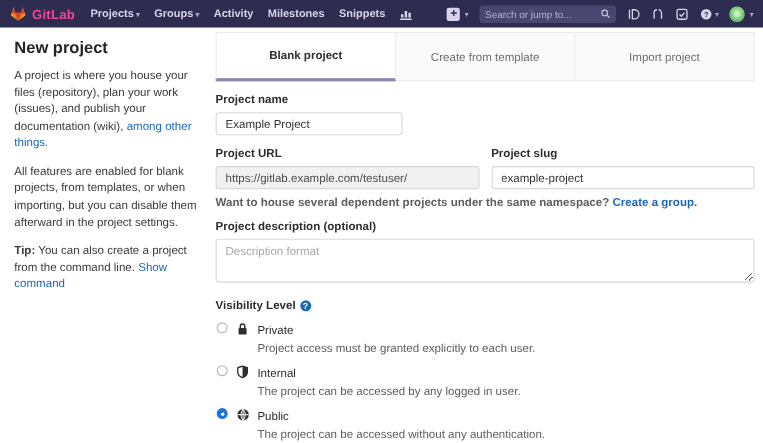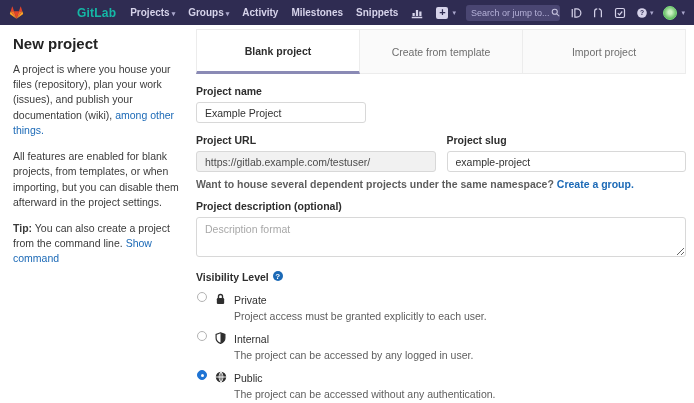--- a/index.html
+++ b/index.html
@@ -2,28 +2,28 @@
 <html><head>
 <meta charset="utf-8">
 <style>
   * { box-sizing: border-box; margin: 0; padding: 0; }
   html, body { width: 694px; height: 403px; overflow: hidden; }
   body { font-family: "Liberation Sans", sans-serif; background: #fff; color: #2e2e2e; }
 
   
   .navbar { height: 25px; background: #2f2c52; display: flex; align-items: center; padding: 0 9px; }
   .logo { display: flex; align-items: center; gap: 5px; margin-right: 14px; cursor: pointer; }
-  .logo-text { color: #14b8a6; font-weight: bold; font-size: 12px; letter-spacing: .2px; margin-left: 48px; }
+  .logo-text { color: #ec4899; font-weight: bold; font-size: 12px; letter-spacing: .2px; }
   .nav-links { display: flex; align-items: center; gap: 13px; }
   .nav-link { color: #d6d3ea; font-size: 10px; font-weight: 600; cursor: pointer; white-space: nowrap; }
   .caret { font-size: 7px; color: #aaa7cc; margin-left: 2px; }
   .nav-right { margin-left: auto; display: flex; align-items: center; gap: 10px; }
   .plus-btn { display: flex; align-items: center; gap: 2px; cursor: pointer; }
   .plus-box { width: 12px; height: 12px; background: #d6d3ea; border-radius: 2px; color: #2f2c52; font-size: 11px; font-weight: bold; line-height: 11px; text-align: center; }
-  .searchbox { width: 94px; height: 16px; background: #4a4672; border-radius: 3px; display: flex; align-items: center; padding: 0 5px; }
+  .searchbox { width: 124px; height: 16px; background: #4a4672; border-radius: 3px; display: flex; align-items: center; padding: 0 5px; }
   .searchbox input { flex: 1; background: transparent; border: none; outline: none; color: #c9c6e0; font-size: 9px; font-family: "Liberation Sans", sans-serif; width: 80px; }
   .searchbox input::placeholder { color: #b5b1d8; }
   .nav-ic { display: flex; align-items: center; cursor: pointer; }
   .avatar-wrap { display: flex; align-items: center; gap: 2px; cursor: pointer; }
   .avatar { width: 14px; height: 14px; border-radius: 50%; background: radial-gradient(circle at 50% 45%, #c8f0c0 20%, #5cb85c 75%); border: 1px solid #7ddc7d; }
 
   
   .content { display: flex; align-items: flex-start; }
   .sidebar { flex: 0 0 196px; padding: 10px 10px 0 13px; }
   .main { flex: 1; margin-right: 8px; padding-top: 4px; }
@@ -45,21 +45,21 @@
   .t-input { height: 21px; border: 1px solid #d8d8d8; border-radius: 3px; padding: 0 8px; font-size: 10.5px; color: #333; font-family: "Liberation Sans", sans-serif; outline: none; background: #fff; }
   .name-input { width: 170px; }
   .url-row { display: grid; grid-template-columns: 1fr 1fr; column-gap: 11px; margin-top: 11px; }
   .url-row .t-input { width: 100%; }
   .t-input[readonly] { background: #f1f1f1; color: #4c4c4c; }
   .hint { font-size: 10.5px; color: #5e5e5e; margin-top: 6px; font-weight: bold; }
   .desc-block { margin-top: 10px; }
   textarea.t-area { width: 100%; height: 40px; border: 1px solid #d8d8d8; border-radius: 3px; padding: 5px 8px; font-size: 10.5px; font-family: "Liberation Sans", sans-serif; color: #333; resize: vertical; outline: none; }
   textarea.t-area::placeholder { color: #a8a8a8; }
 
-  .vis-label { margin-top: 10px; margin-bottom: 2px; display: flex; align-items: flex-start; gap: 4px; }
+  .vis-label { margin-top: 10px; margin-bottom: 2px; display: flex; align-items: center; gap: 4px; }
   .help-q { width: 10px; height: 10px; border-radius: 50%; background: #1b69b6; color: #fff; font-size: 8px; font-weight: bold; display: inline-flex; align-items: center; justify-content: center; cursor: pointer; }
 
   .opt-row { display: flex; align-items: flex-start; margin-top: 7px; }
   .radio { width: 10px; height: 10px; border: 1px solid #b3b3b3; border-radius: 50%; margin: 2px 8px 0 1px; flex: 0 0 auto; background: #fff; position: relative; cursor: pointer; }
   .radio.checked { background: #1f74d4; border-color: #1f74d4; }
   .radio.checked::after { content: ""; position: absolute; left: 3px; top: 3px; width: 3px; height: 3px; background: #fff; border-radius: 50%; }
   .opt-ic { width: 12px; margin: 1px 7px 0 0; flex: 0 0 auto; }
   .opt-name { font-size: 10.5px; color: #2e2e2e; line-height: 15px; }
   .opt-desc { font-size: 10.5px; color: #5e5e5e; margin-top: 2px; }
 

